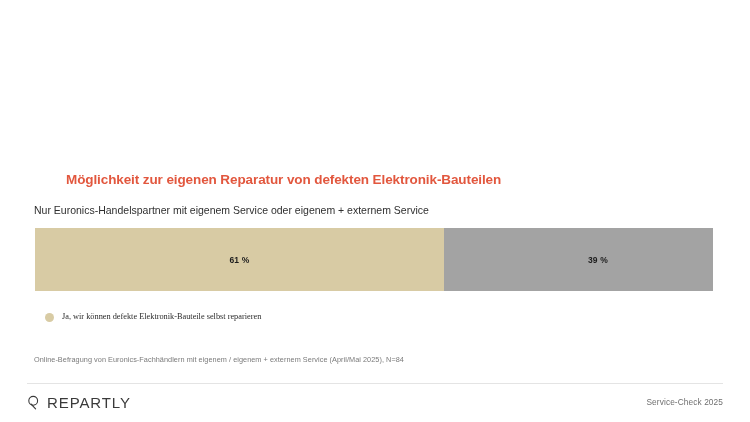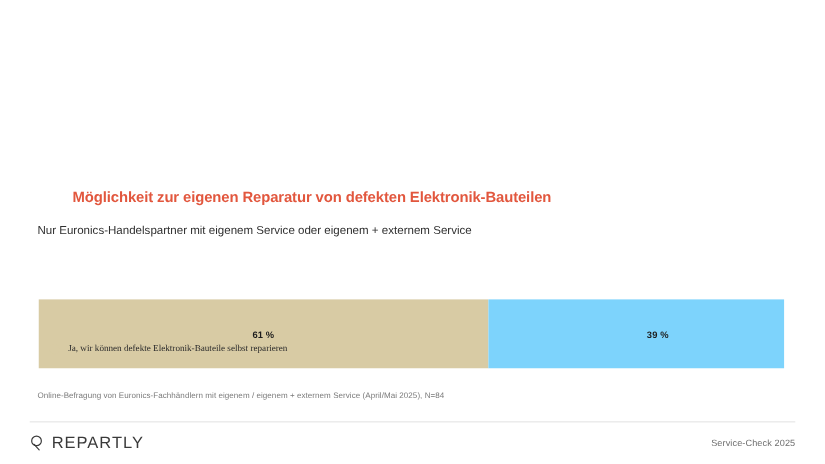--- a/index.html
+++ b/index.html
@@ -50,37 +50,36 @@
 
   
   .bar-wrap {
     position: absolute;
     left: 35px;
     top: 228px;
     width: 678px;
     height: 63px;
     display: flex;
     overflow: hidden;
-    margin-top: 44px;
   }
   .bar-seg {
     height: 100%;
     display: flex;
     align-items: center;
     justify-content: center;
     box-sizing: border-box;
   }
   .bar-seg-label {
     font-size: 8.5px;
     font-weight: bold;
     color: #1d1d1d;
     letter-spacing: 0.1px;
   }
   .seg-yes { background: #D8CBA4; }
-  .seg-no  { background: #7dd3fc; padding-left: 39px; }
+  .seg-no  { background: #a3a3a3; padding-left: 39px; }
 
   
   .legend {
     position: absolute;
     left: 45px;
     top: 313px;
     width: 672px;
     height: 16px;
   }
   .legend-item {

